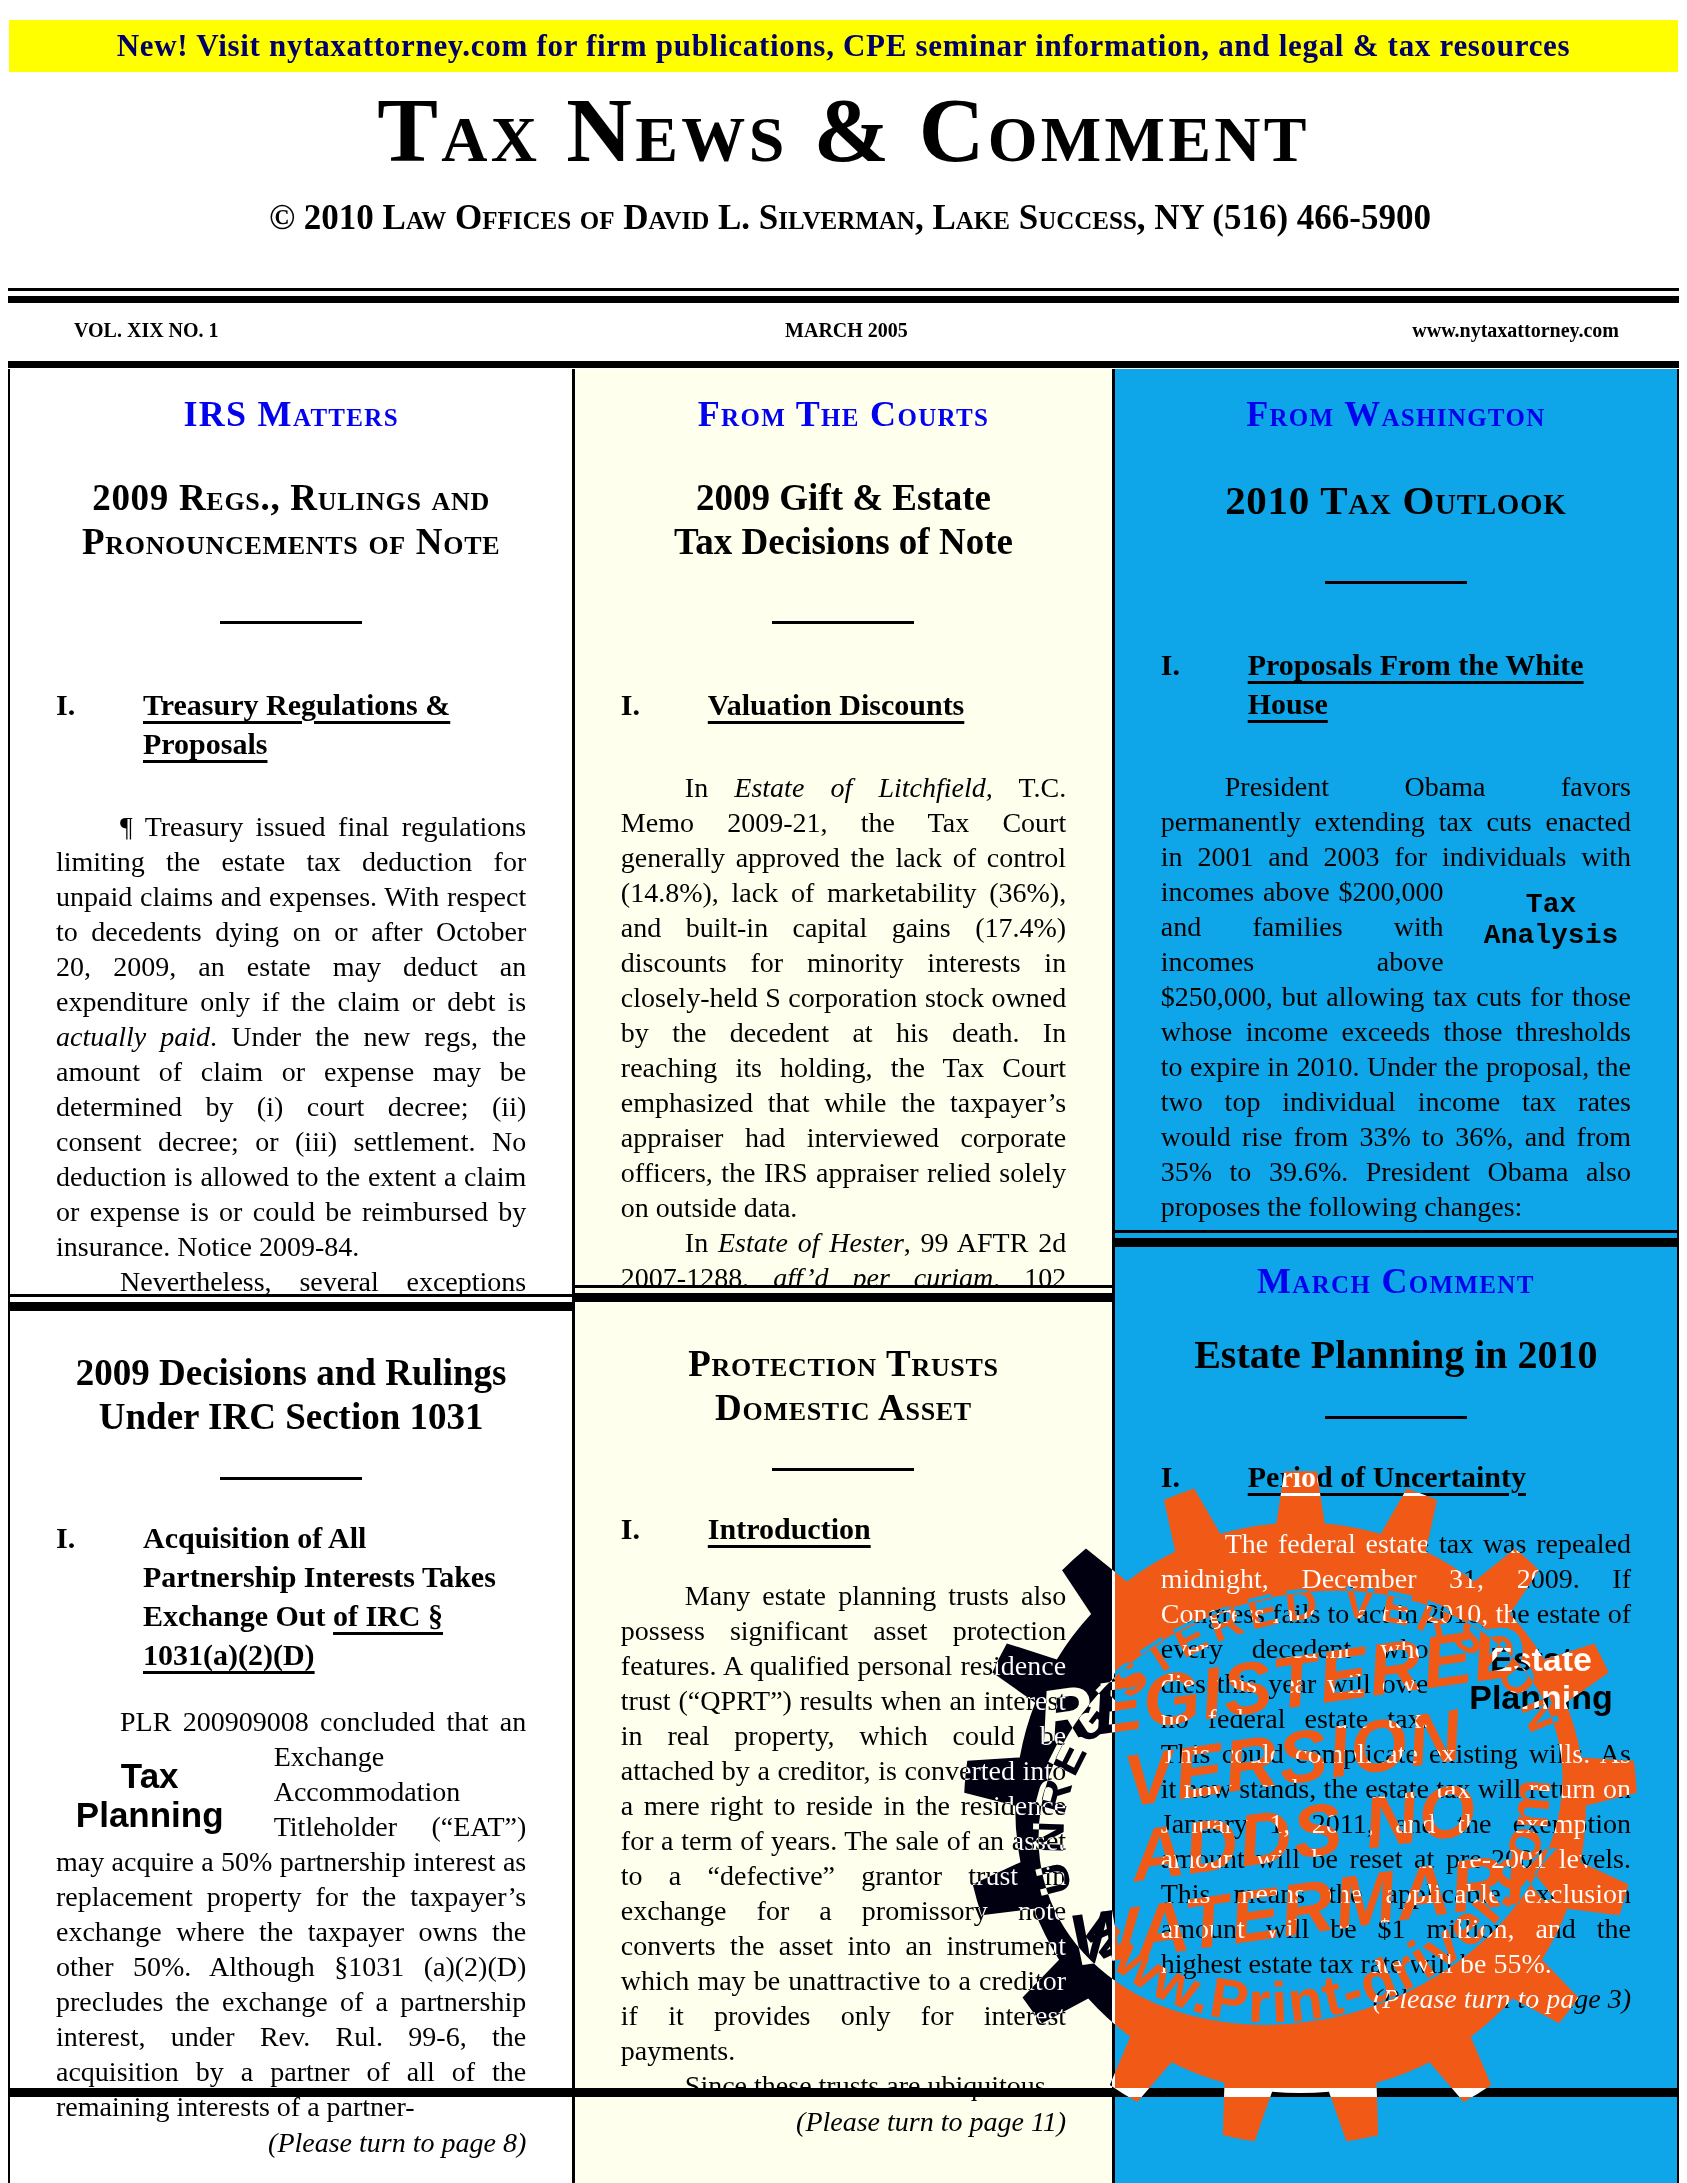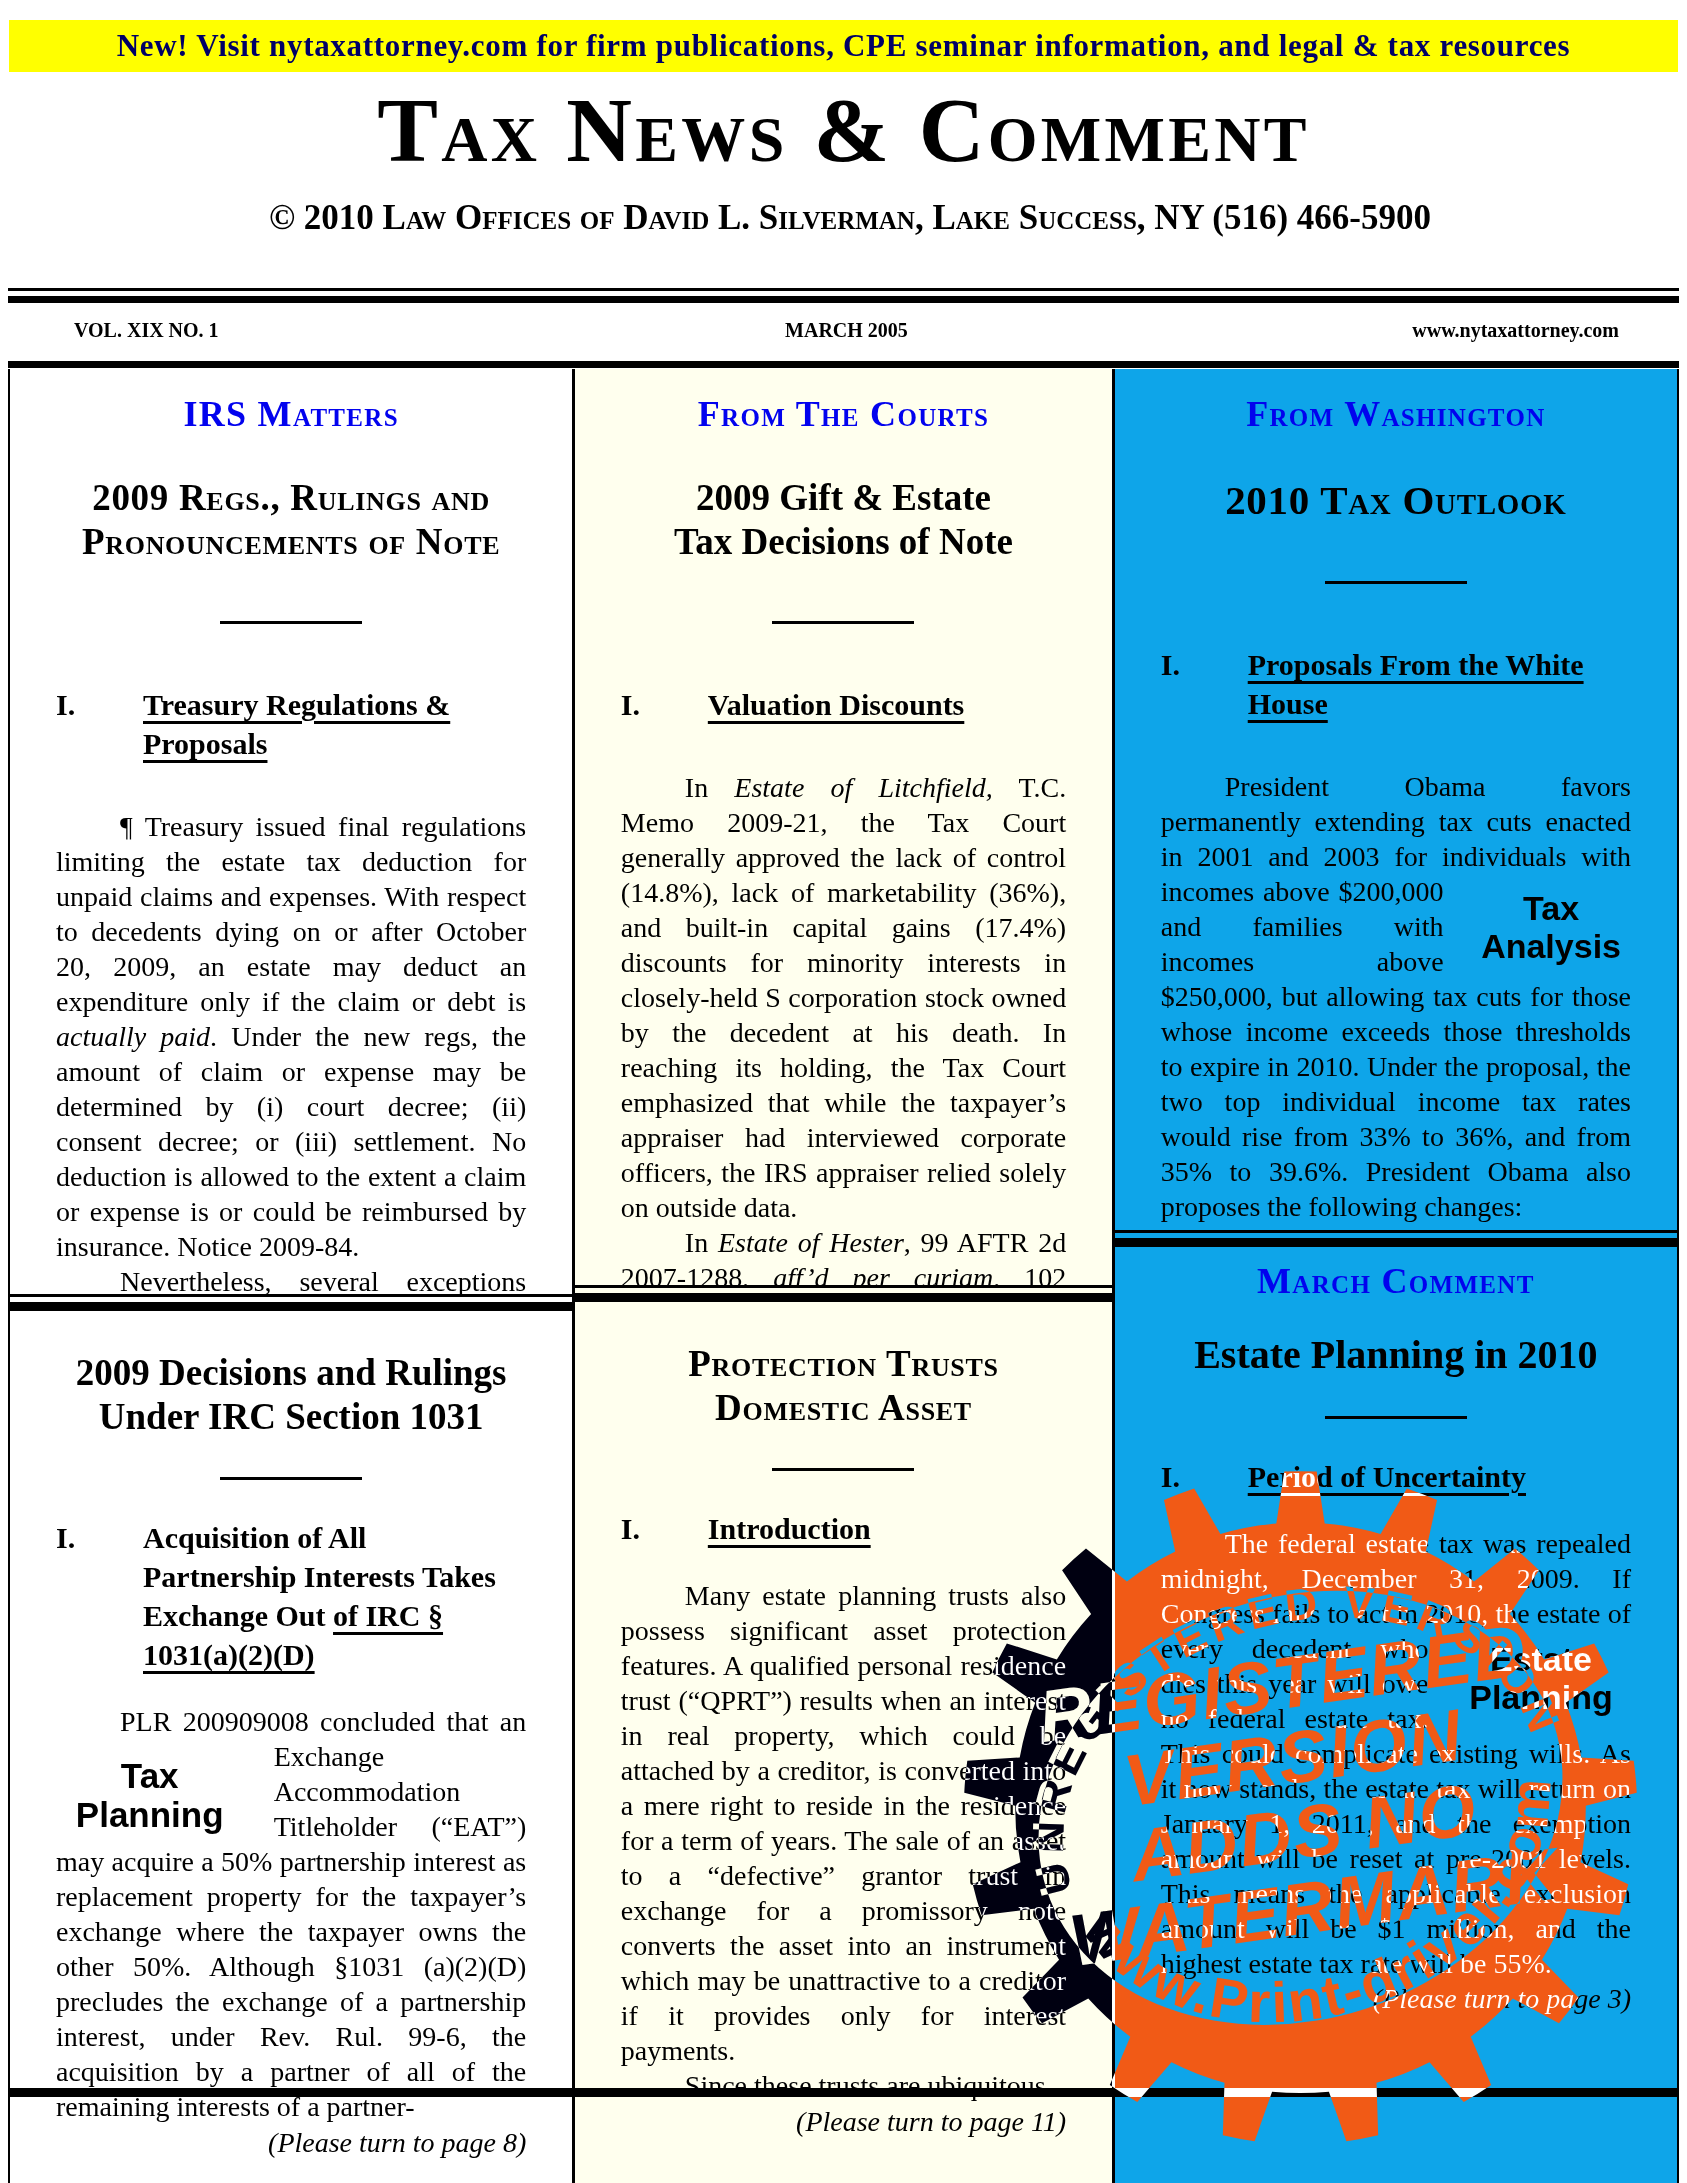--- a/index.html
+++ b/index.html
@@ -71,21 +71,21 @@
   .body-text { font-size:28px; line-height:1.25; text-align:justify; text-indent:64px; }
   .art.top p.first { margin-top:46px; }
   .art.bot p.first { margin-top:30px; }
   .turn { font-style:italic; text-align:right; text-indent:0; font-size:28px; margin-top:2.6px; }
   .it { font-style:italic; }
 
   
   .pull { font-family:"Liberation Sans", sans-serif; font-weight:bold; text-align:center;
           line-height:1.12; text-indent:0; }
   .pull.pl { float:left;  width:198px; font-size:35px; margin:17px 25px 9.3px -5.3px; }
-  .pull.pr { float:right; width:165px; font-size:34px; margin:14.6px -2.6px 9.3px 25px; }
+  .pull.pr { float:right; width:165px; font-size:28px; margin:14.6px -2.6px 9.3px 25px;font-family:Liberation Mono, monospace; }
   .pull.pe { float:right; width:180px; font-size:34px; margin:9.3px 0 13.2px 22.5px; }
 
   
   .wm { position:absolute; left:930px; top:1428px; width:741px; height:741px;
         pointer-events:none; mix-blend-mode:difference; z-index:40; }
   .wm-fill { fill:#ffffff; }
   .wm text, .wm textPath { fill:#ffffff; }
   @supports not (mix-blend-mode: difference) {
     .wm-fill { fill:#000000; opacity:0.85; }
     .wm text, .wm textPath { fill:#000000; }

